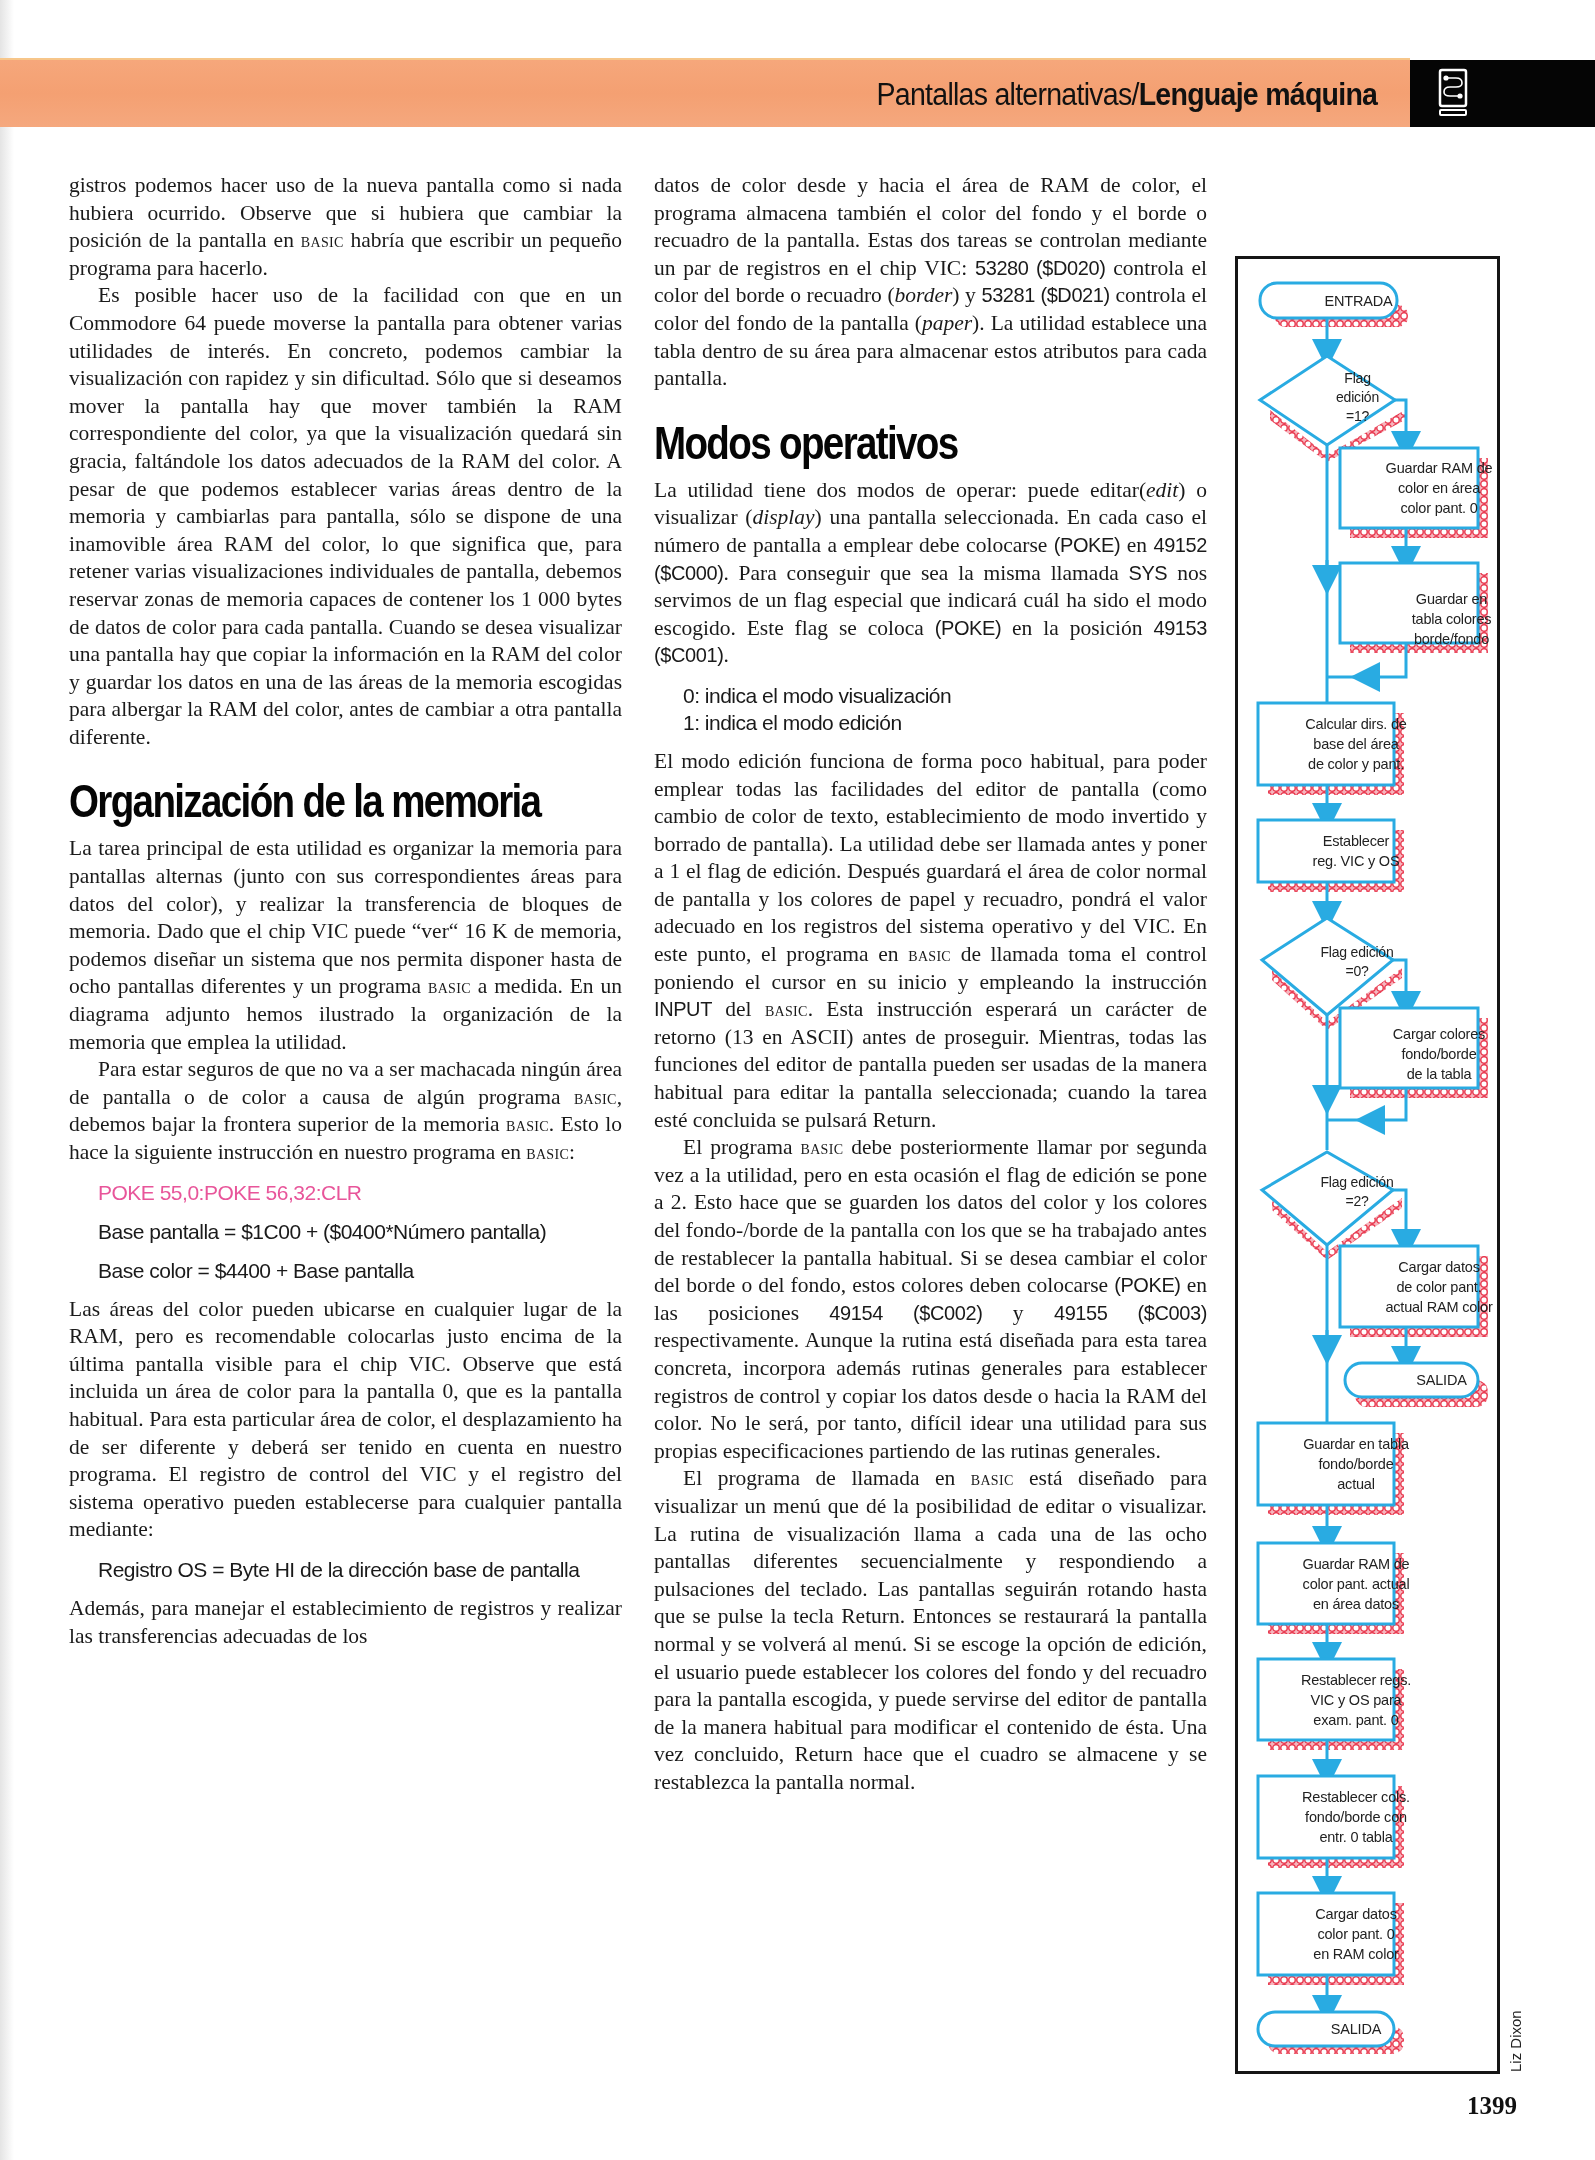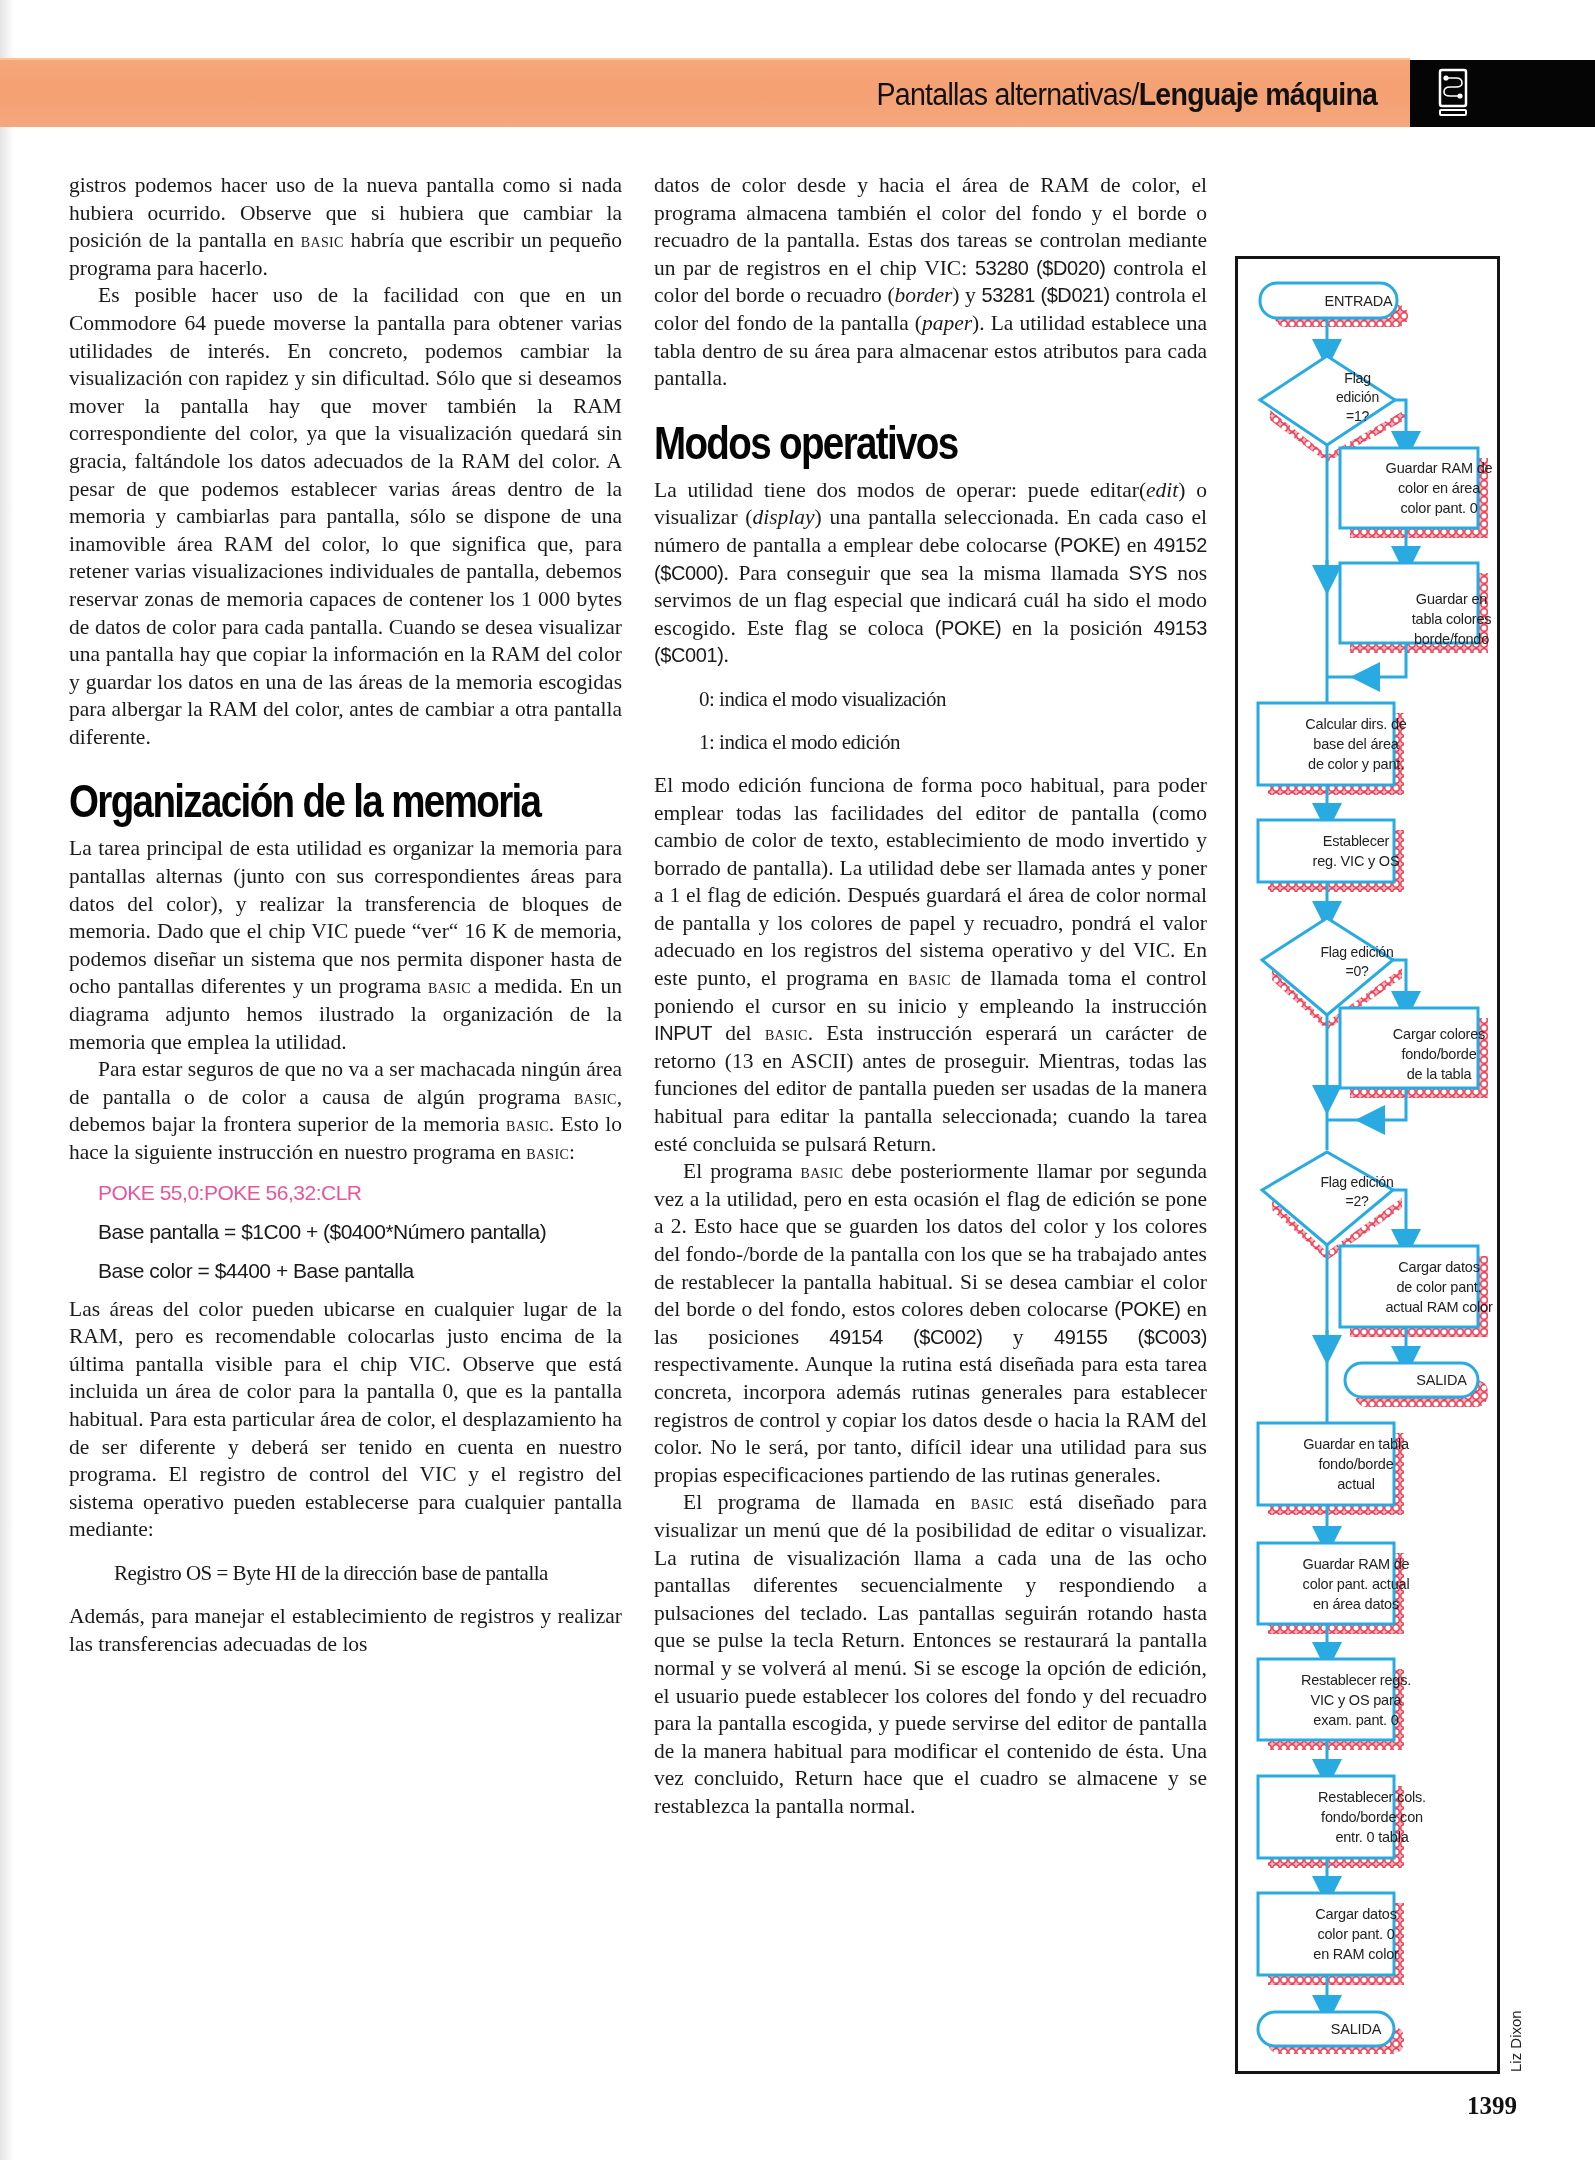--- a/index.html
+++ b/index.html
@@ -51,21 +51,21 @@
     letter-spacing: -2px; margin: 22px 0 6px 0; color: #050505;
     transform: scaleX(0.82); transform-origin: left center; white-space: nowrap;
   }
   .code-line {
     font-family: "Liberation Sans", "DejaVu Sans", sans-serif;
     font-size: 21px; line-height: 27px; margin: 12px 0 12px 29px;
     letter-spacing: -0.5px; text-align: left; white-space: nowrap;
   }
   .code-line.pink { color: #e8559a; }
   .code-block { margin: 12px 0 12px 29px; }
-  .code-block .code-line { margin: 16px; font-family: Liberation Serif, serif; }
+  .code-block .code-line { margin: 0; }
 
   .flow-frame {
     position: absolute; left: 1235px; top: 256px; width: 259px; height: 1812px;
     border: 3px solid #151515; background: #fff;
   }
   .flowchart { position: absolute; left: 0; top: 0; width: 1595px; height: 2160px; pointer-events: none; }
   .fc-label {
     position: absolute; font-family: "Liberation Sans", "DejaVu Sans", sans-serif;
     font-size: 14.5px; line-height: 20px; color: #222; text-align: center;
     display: flex; align-items: center; justify-content: center;
@@ -235,21 +235,21 @@
 <div class="fc-label" style="left:1345px;top:1363px;width:133px;height:34px;">SALIDA</div>
 <div class="fc-label" style="left:1258px;top:1423px;width:136px;height:82px;">Guardar en tabla
 fondo/borde
 actual</div>
 <div class="fc-label" style="left:1258px;top:1543px;width:136px;height:81px;">Guardar RAM de
 color pant. actual
 en área datos</div>
 <div class="fc-label" style="left:1258px;top:1659px;width:136px;height:81px;">Restablecer regs.
 VIC y OS para
 exam. pant. 0</div>
-<div class="fc-label" style="left:1258px;top:1776px;width:136px;height:82px;margin-left:16px;">Restablecer cols.
+<div class="fc-label" style="left:1258px;top:1776px;width:136px;height:82px;">Restablecer cols.
 fondo/borde con
 entr. 0 tabla</div>
 <div class="fc-label" style="left:1258px;top:1893px;width:136px;height:82px;">Cargar datos
 color pant. 0
 en RAM color</div>
 <div class="fc-label" style="left:1258px;top:2012px;width:136px;height:34px;">SALIDA</div>
 
 <div class="credit">Liz Dixon</div>
 <div class="page-number">1399</div>
 

